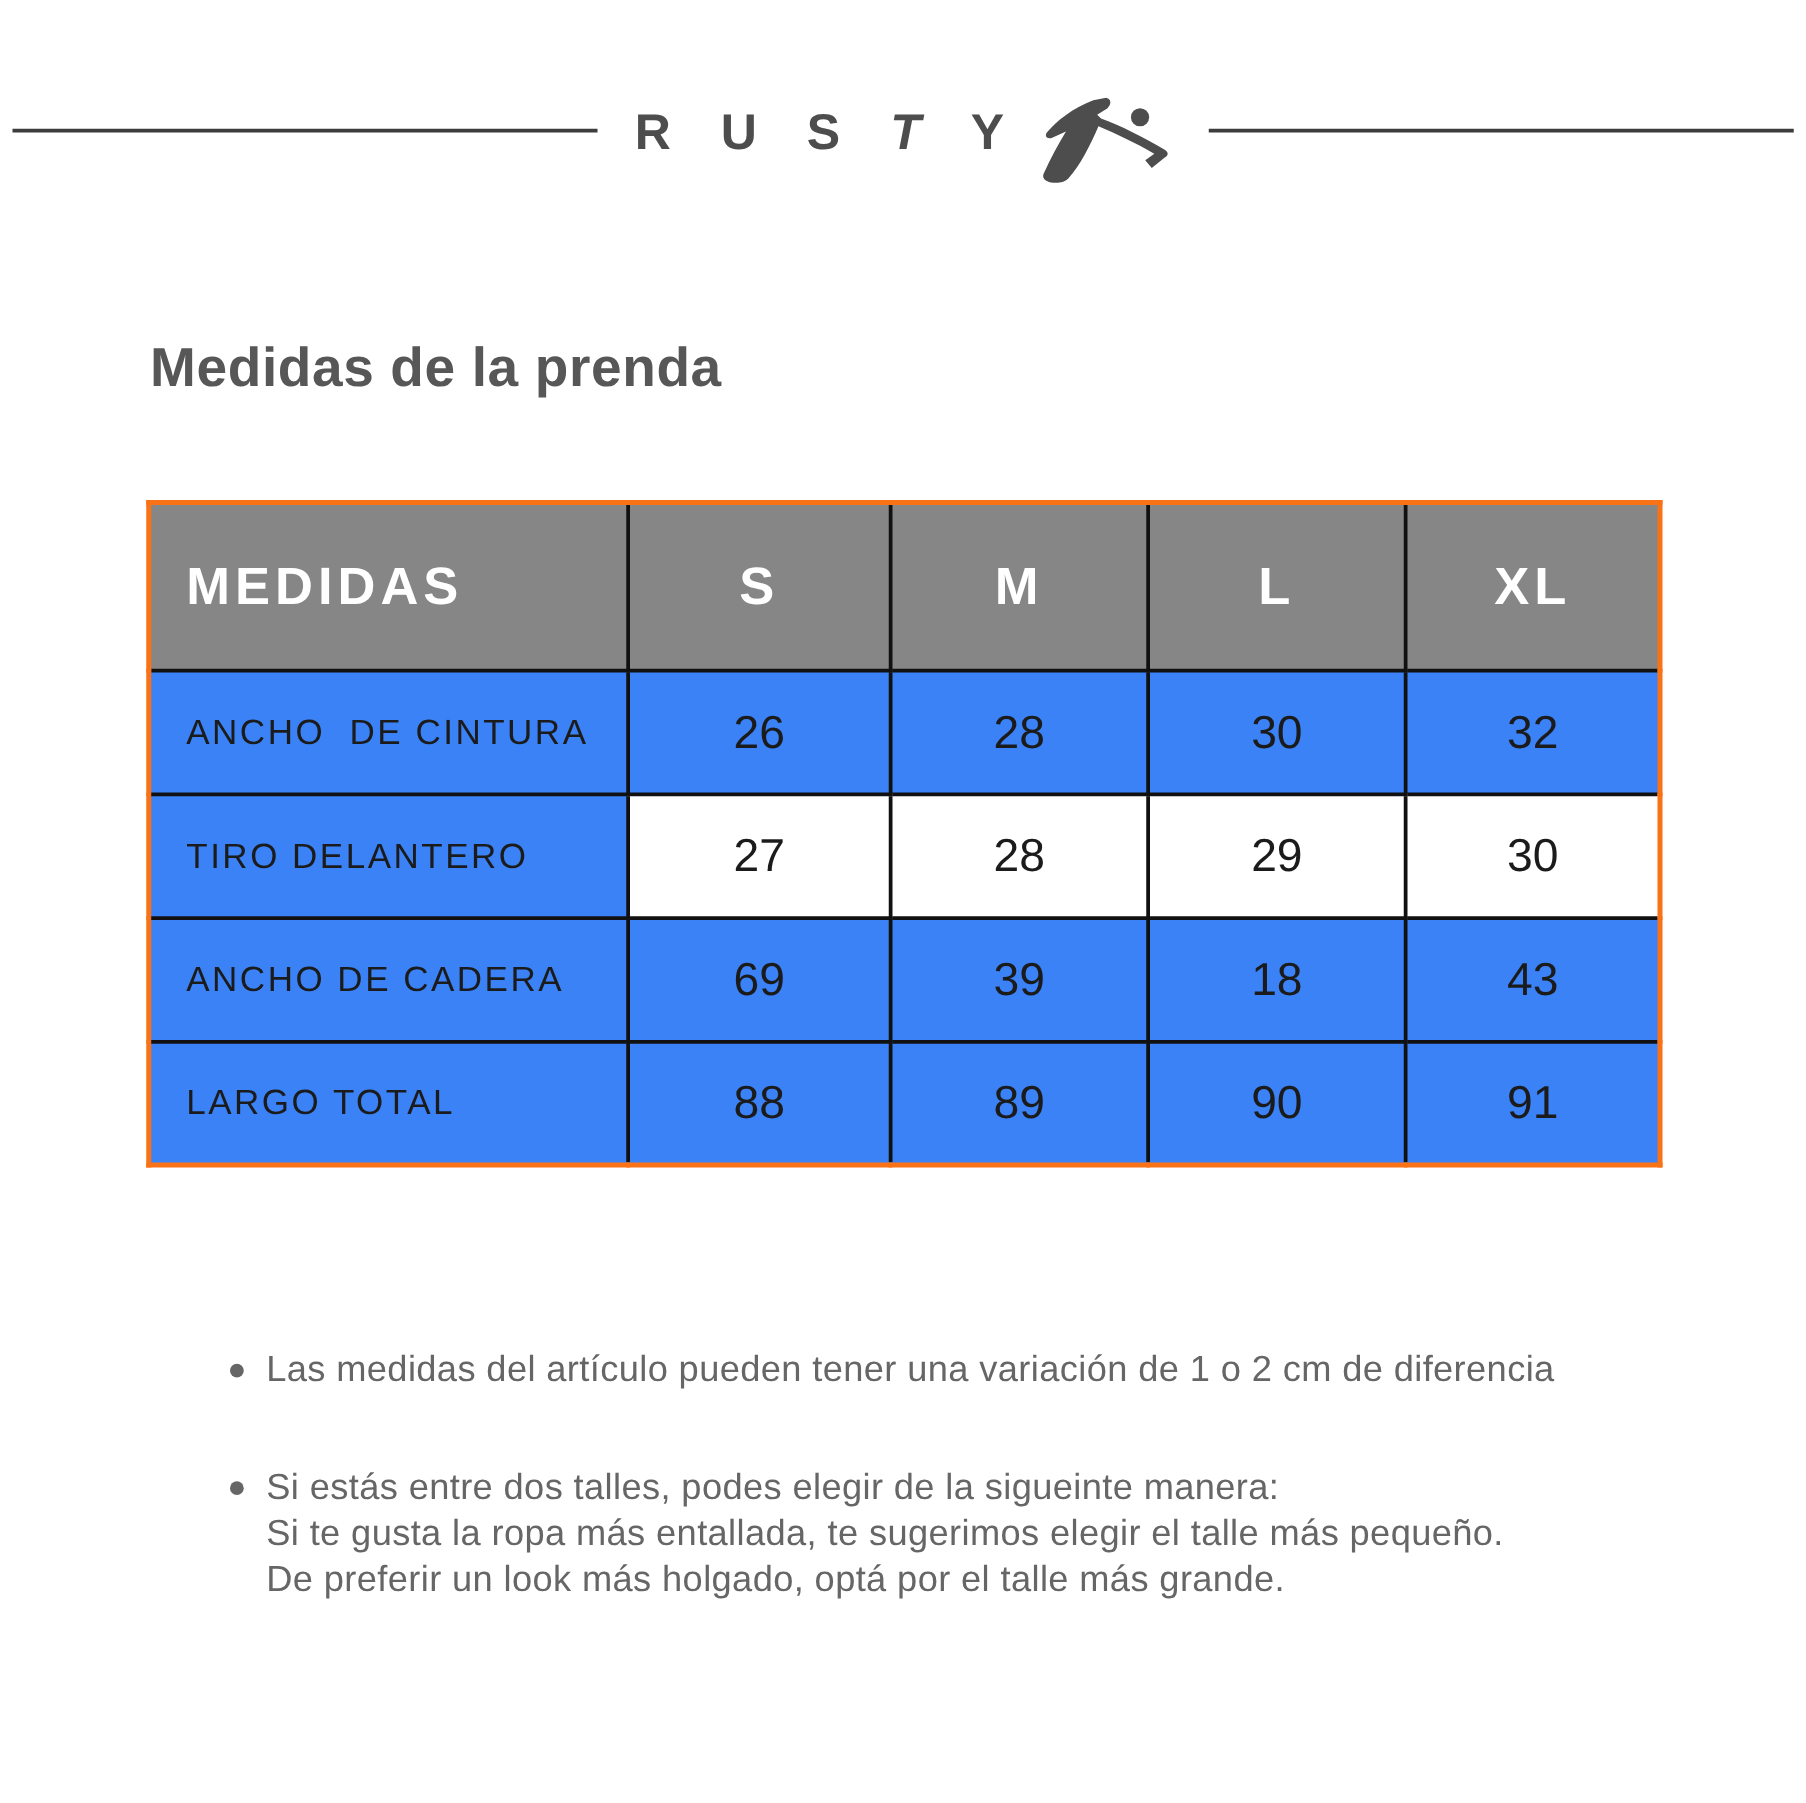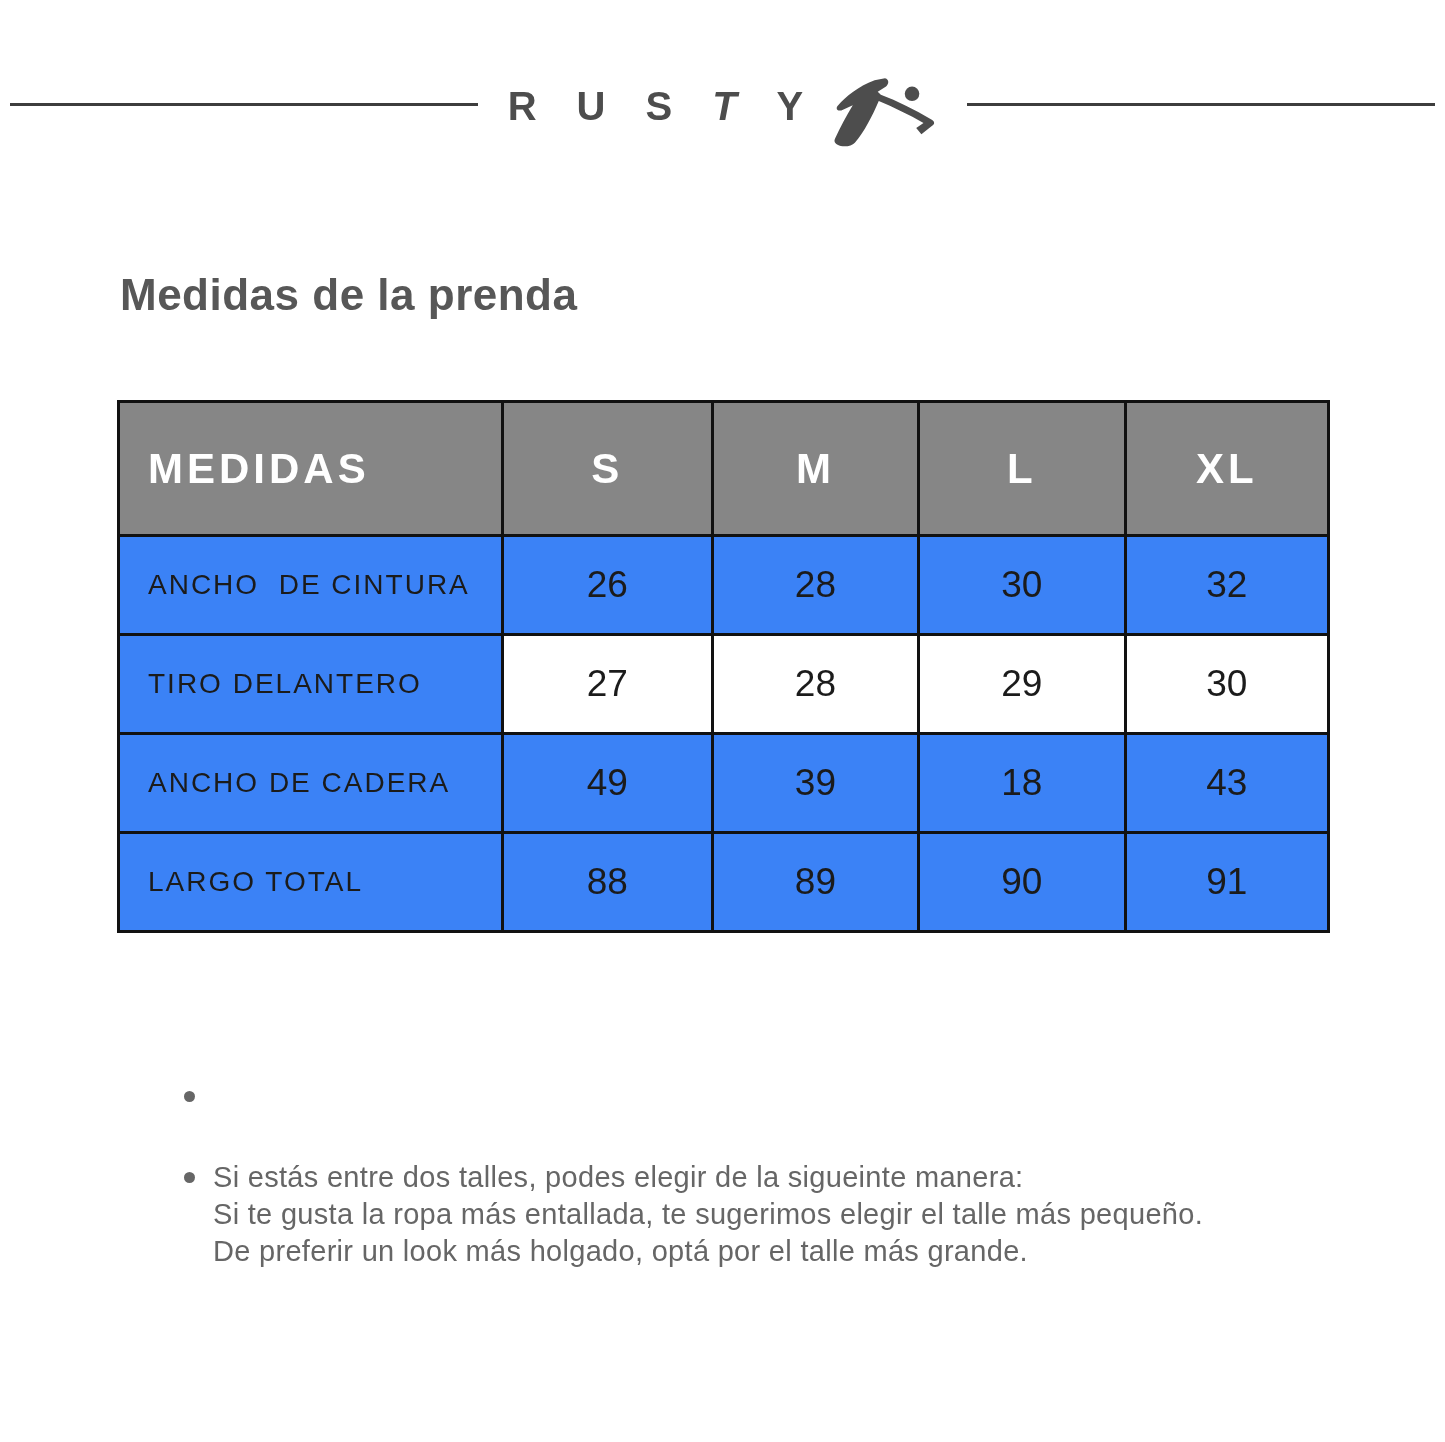--- a/index.html
+++ b/index.html
@@ -28,21 +28,21 @@
   
   .title {
     position:absolute; left:120px; top:270px;
     font-size:44px; font-weight:700; color:#575757; letter-spacing:0.5px;
   }
 
   
   .size-table {
     position:absolute; left:117px; top:400px; width:1213px;
     border-collapse:collapse; table-layout:fixed;
-    border:2px solid #f97316;
+    border:4px solid #f97316;
   }
   .size-table th, .size-table td {
     border:3px solid #111111; padding:0;
   }
   .size-table thead th {
     height:134px; background:#868686; color:#ffffff;
     font-size:42px; font-weight:700; letter-spacing:4px;
     text-align:center; vertical-align:middle;
   }
   .size-table thead th.label-col { text-align:left; padding-left:28px; }
@@ -138,38 +138,41 @@
       </tr>
       <tr class="white-vals">
         <td class="label">TIRO DELANTERO</td>
         <td class="val">27</td>
         <td class="val">28</td>
         <td class="val">29</td>
         <td class="val">30</td>
       </tr>
       <tr>
         <td class="label">ANCHO DE CADERA</td>
-        <td class="val">49</td>
+        <td class="val">69</td>
         <td class="val">39</td>
         <td class="val">18</td>
         <td class="val">43</td>
       </tr>
       <tr>
         <td class="label">LARGO TOTAL</td>
         <td class="val">88</td>
         <td class="val">89</td>
         <td class="val">90</td>
         <td class="val">91</td>
       </tr>
     </tbody>
   </table>
 
   <ul class="notes">
     <li class="note">
       <span class="bullet"></span>
+      <div class="note-text">
+        <div>Las medidas del artículo pueden tener una variación de 1 o 2 cm de diferencia</div>
+      </div>
     </li>
     <li class="note">
       <span class="bullet"></span>
       <div class="note-text">
         <div>Si estás entre dos talles, podes elegir de la sigueinte manera:</div>
         <div>Si te gusta la ropa más entallada, te sugerimos elegir el talle más pequeño.</div>
         <div>De preferir un look más holgado, optá por el talle más grande.</div>
       </div>
     </li>
   </ul>

